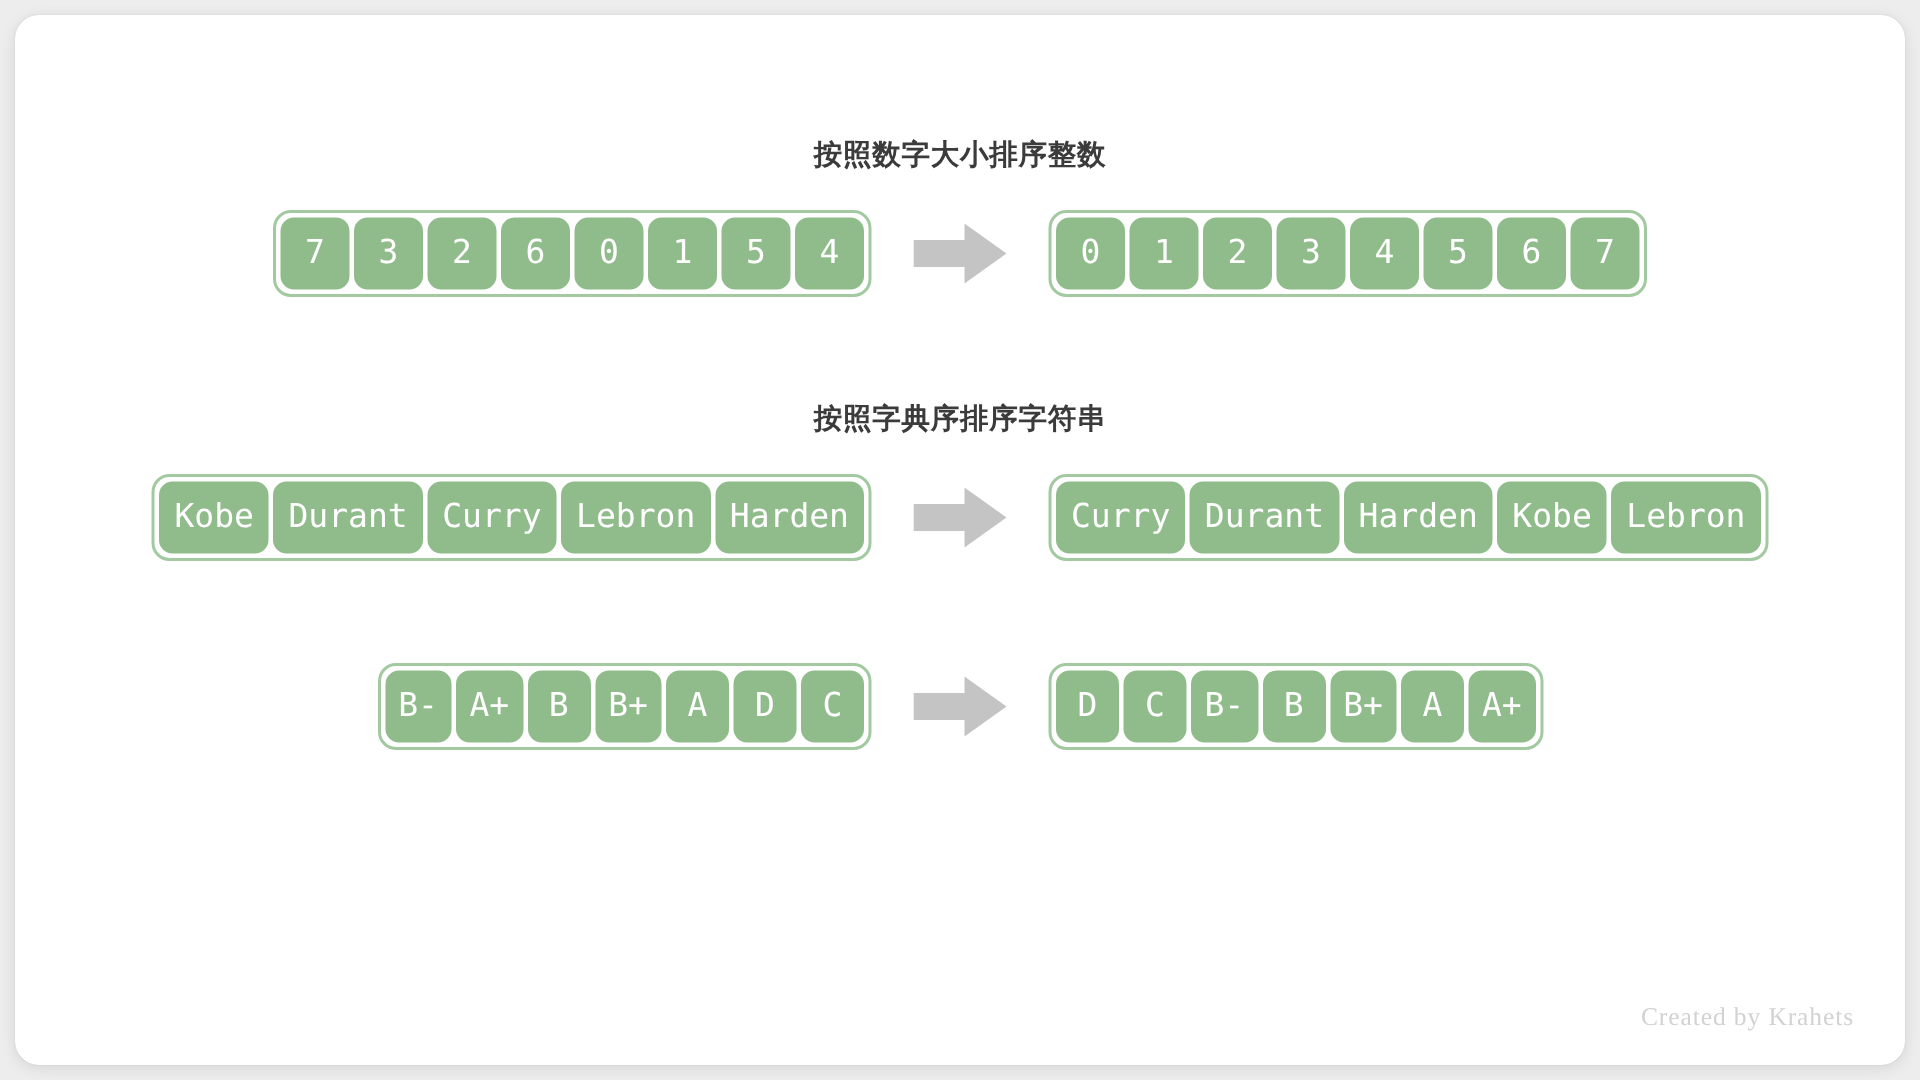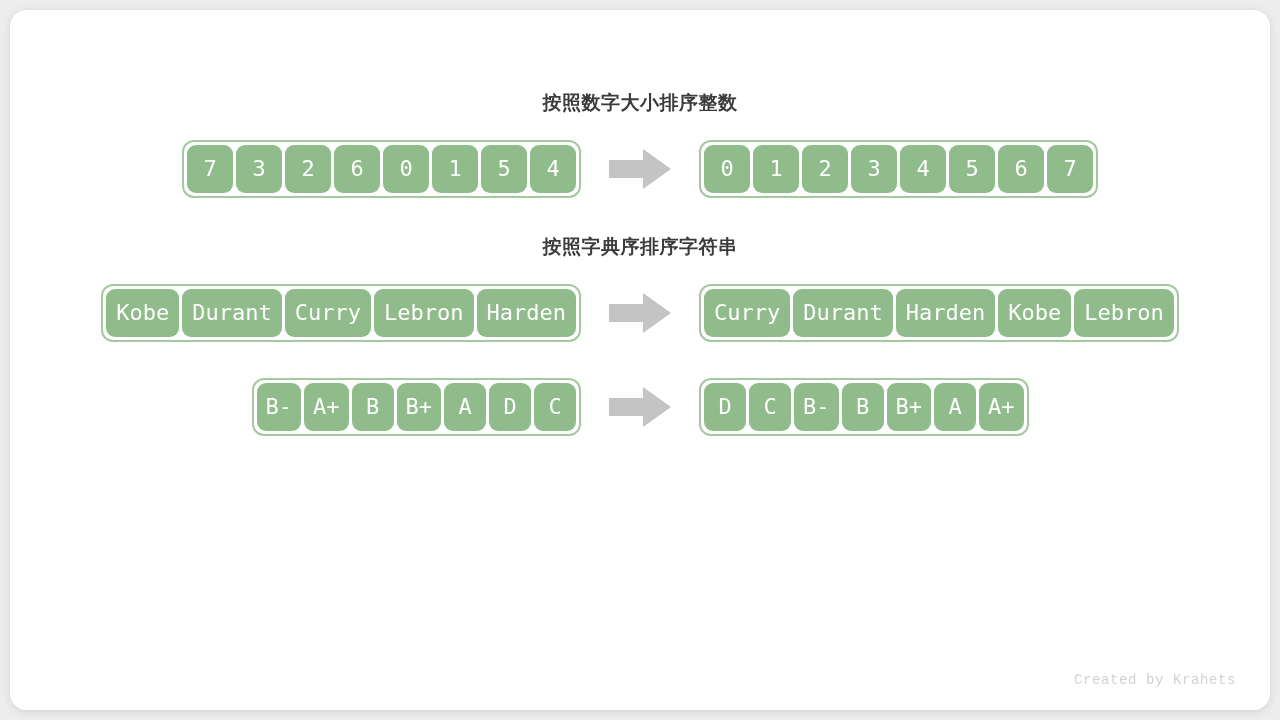--- a/index.html
+++ b/index.html
@@ -40,21 +40,21 @@
     justify-content: flex-start;
     padding-top: 80px;
   }
 
   .section {
     width: 100%;
     display: flex;
     flex-direction: column;
     align-items: center;
   }
-  .section + .section { margin-top: 36px; text-align: right; }
+  .section + .section { margin-top: 68px; text-align: right; }
 
   .section-title {
     font-size: 19px;
     font-weight: bold;
     color: #3b3b3b;
     letter-spacing: 0.5px;
     margin-bottom: 24px;
     font-family: "Liberation Sans", sans-serif;
   }
 
@@ -119,22 +119,22 @@
   .arrow {
     width: 62px;
     height: 44px;
     display: block;
   }
 
   .footer {
     position: absolute;
     right: 34px;
     bottom: 22px;
-    font-family: Liberation Mono, monospace;
-    font-size: 14px;
+    font-family: Liberation Serif, serif;
+    font-size: 17px;
     color: #d2d2d2;
     letter-spacing: 0.6px;
   }
 </style>
 </head>
 <body>
 
 <div id="canvas">
   <div class="card">
     <div class="content">

